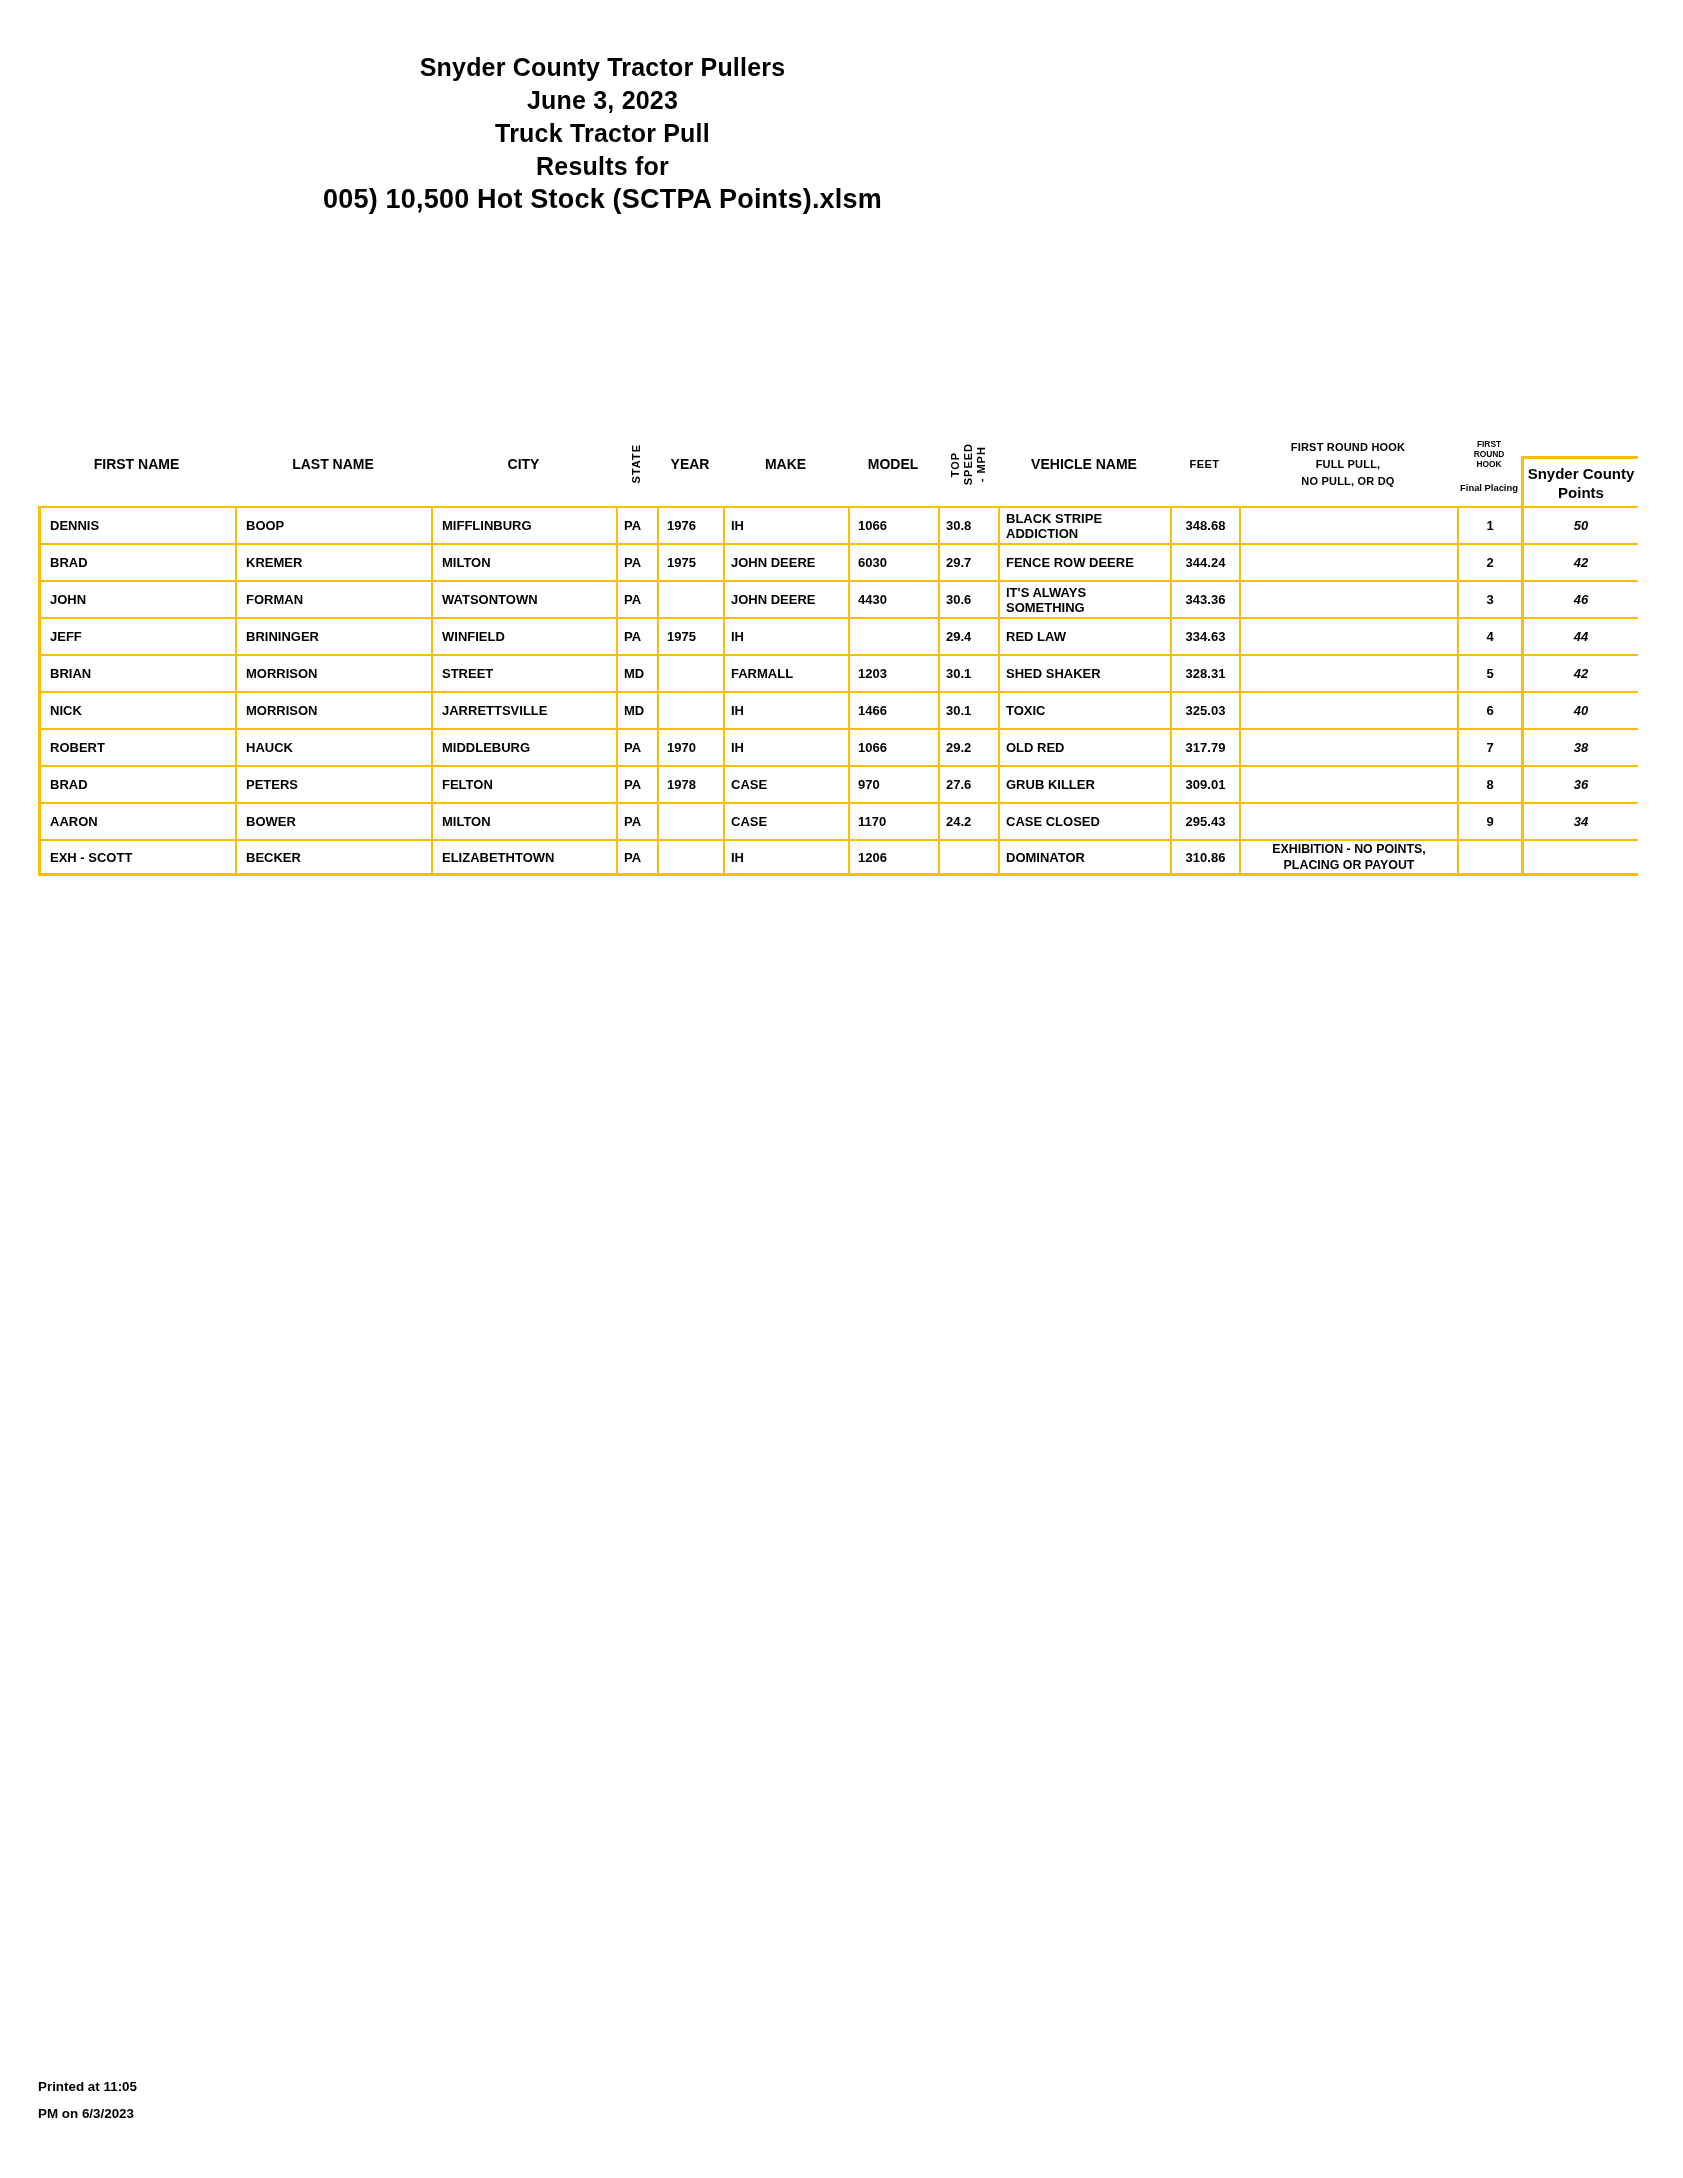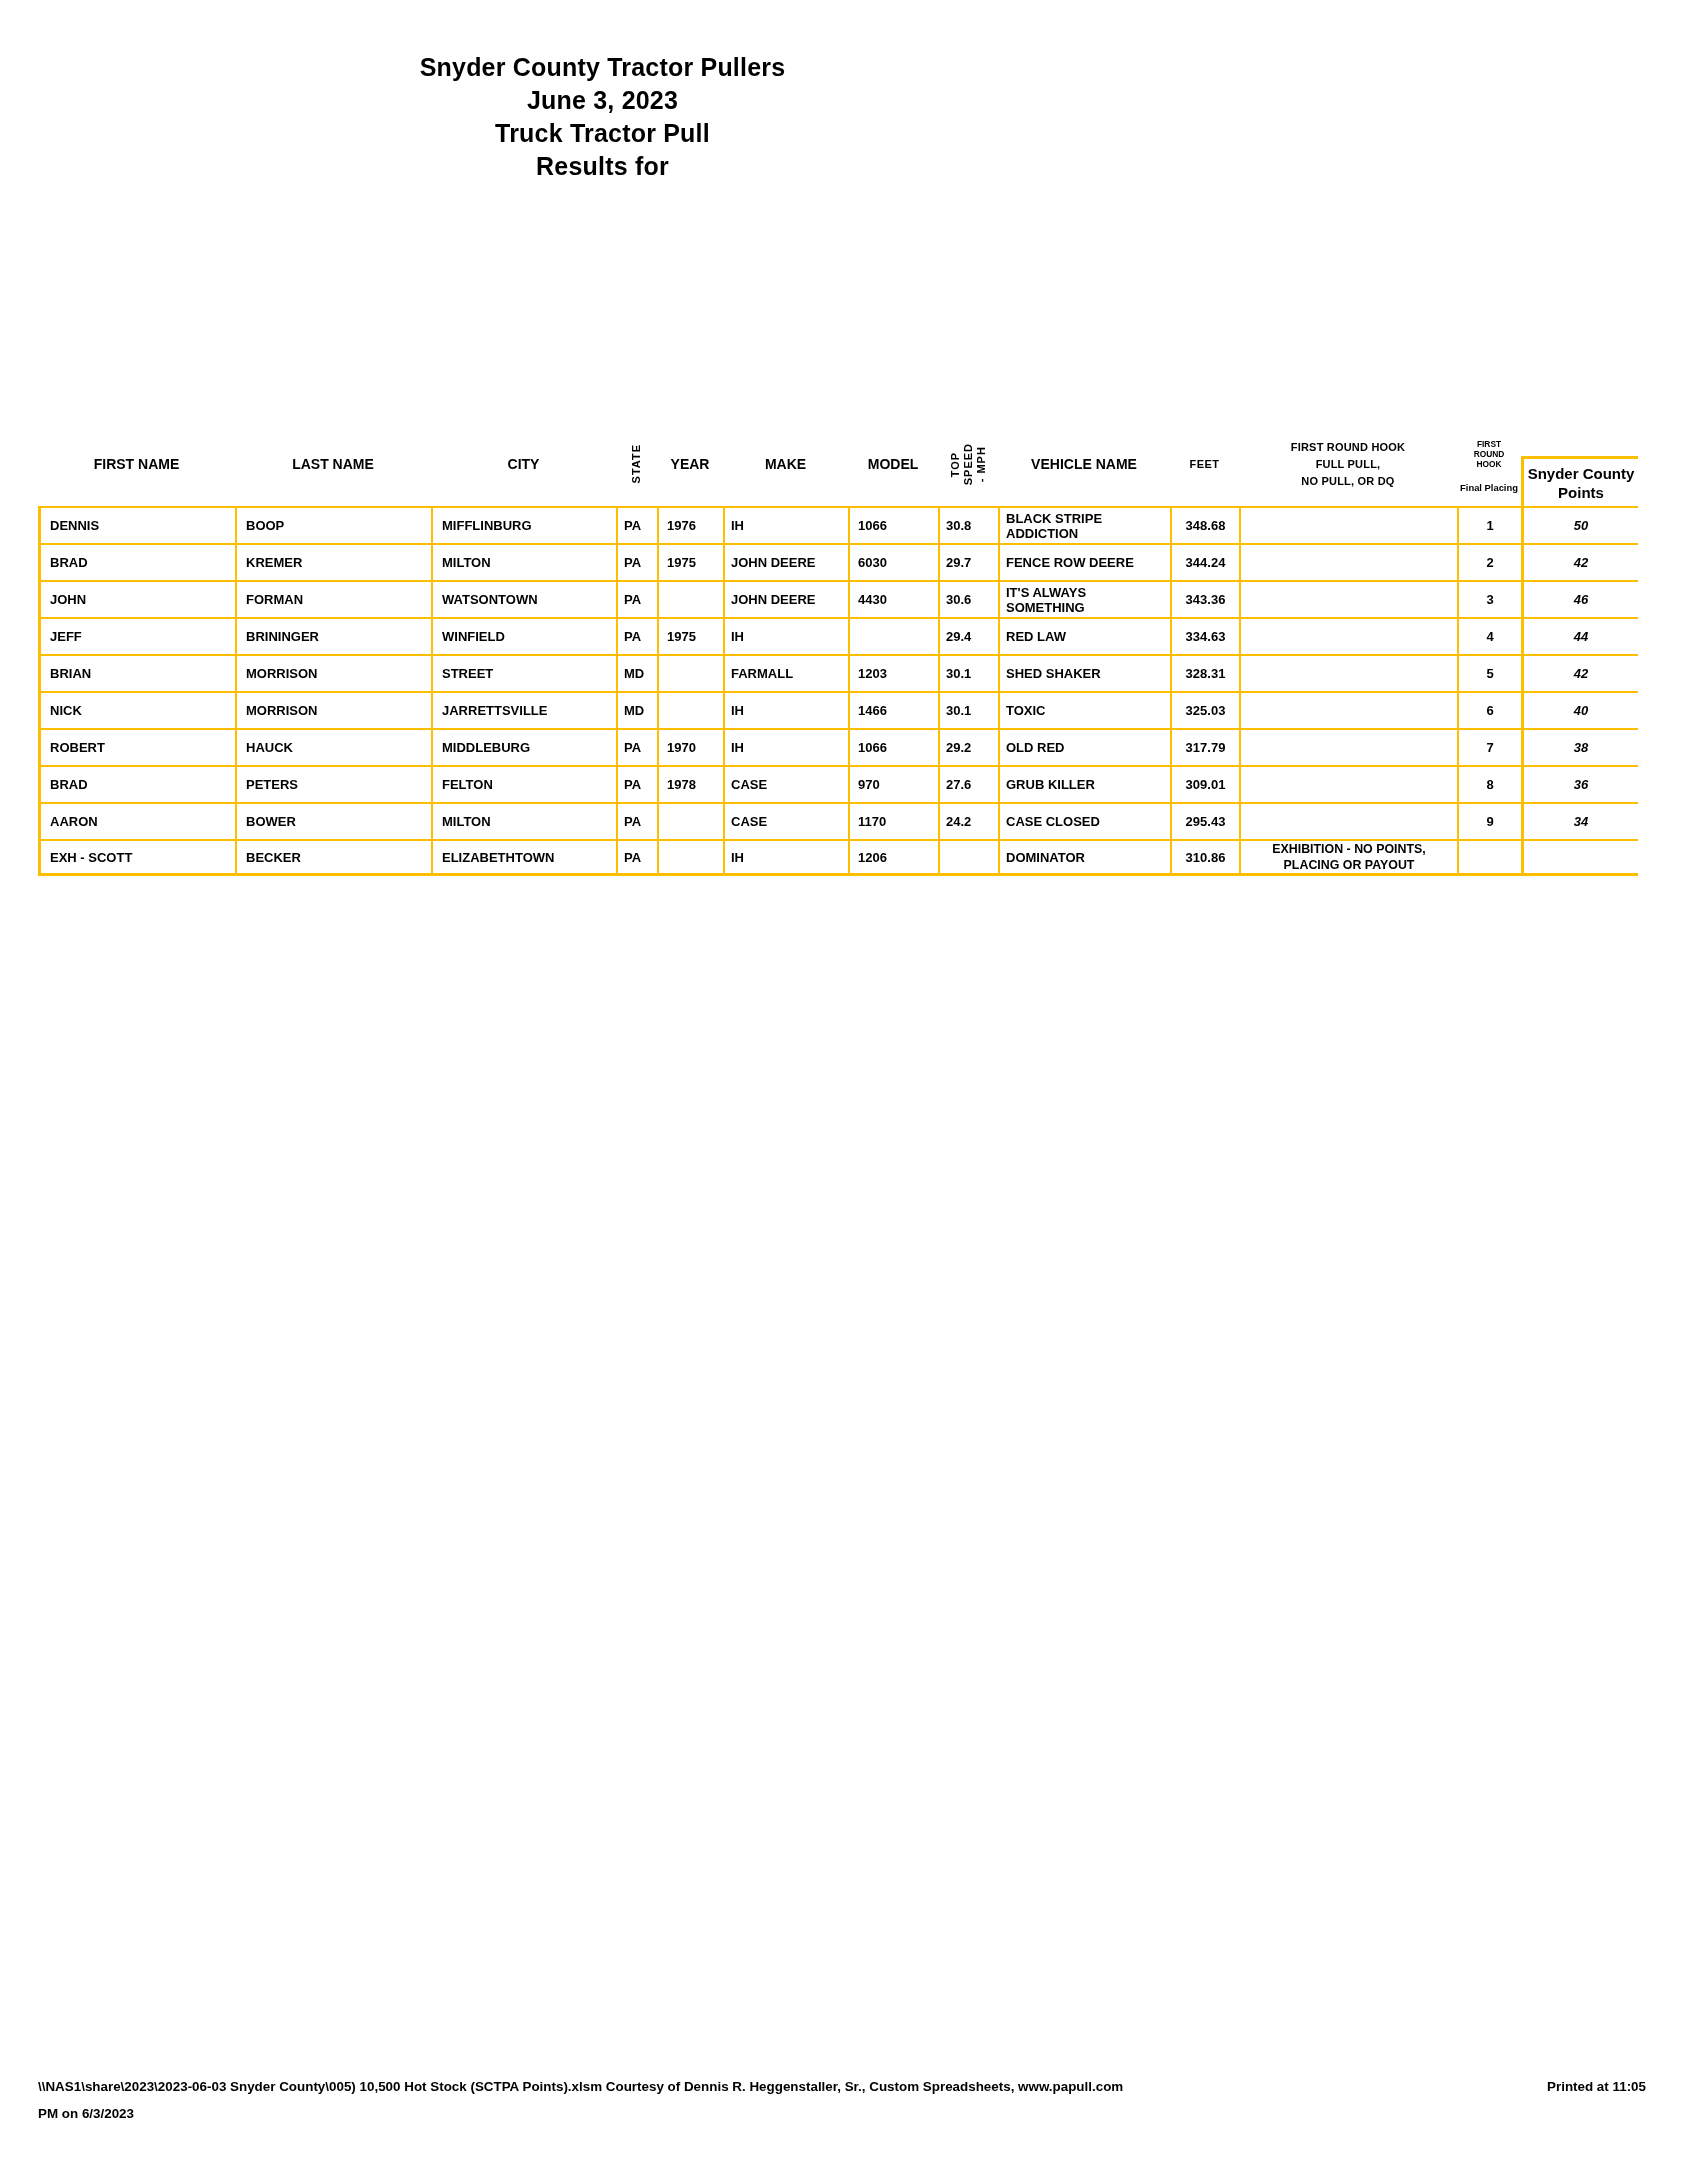--- a/index.html
+++ b/index.html
@@ -88,20 +88,21 @@
 </head>
 <body>
 
 <div class="page">
 
   <div class="titles">
     <div>Snyder County Tractor Pullers</div>
     <div>June 3, 2023</div>
     <div>Truck Tractor Pull</div>
     <div>Results for</div>
+    <div class="file-line">005) 10,500 Hot Stock (SCTPA Points).xlsm</div>
   </div>
 
   <div class="thead grid13">
     <div class="hc">FIRST NAME</div>
     <div class="hc">LAST NAME</div>
     <div class="hc">CITY</div>
     <div class="hc">
       <span class="vert">STATE</span>
     </div>
     <div class="hc">YEAR</div>
@@ -535,20 +536,19 @@
           <span></span>
         </div>
         <div class="cell c-points">
           <span></span>
         </div>
       </div>
     </div>
 
   <div class="footer">
     <div class="f-line1">
-      <span>\\NAS1\share\2023\2023-06-03 Snyder County\005) 10,500 Hot Stock (SCTPA Points).xlsm  Courtesy of Dennis R. Heggenstaller, Sr., Custom Spreadsheets, www.papull.com</span>
       <span>Printed at 11:05</span>
     </div>
     <div class="f-line2">PM on 6/3/2023</div>
   </div>
 
 </div>
 
 
 </body></html>

